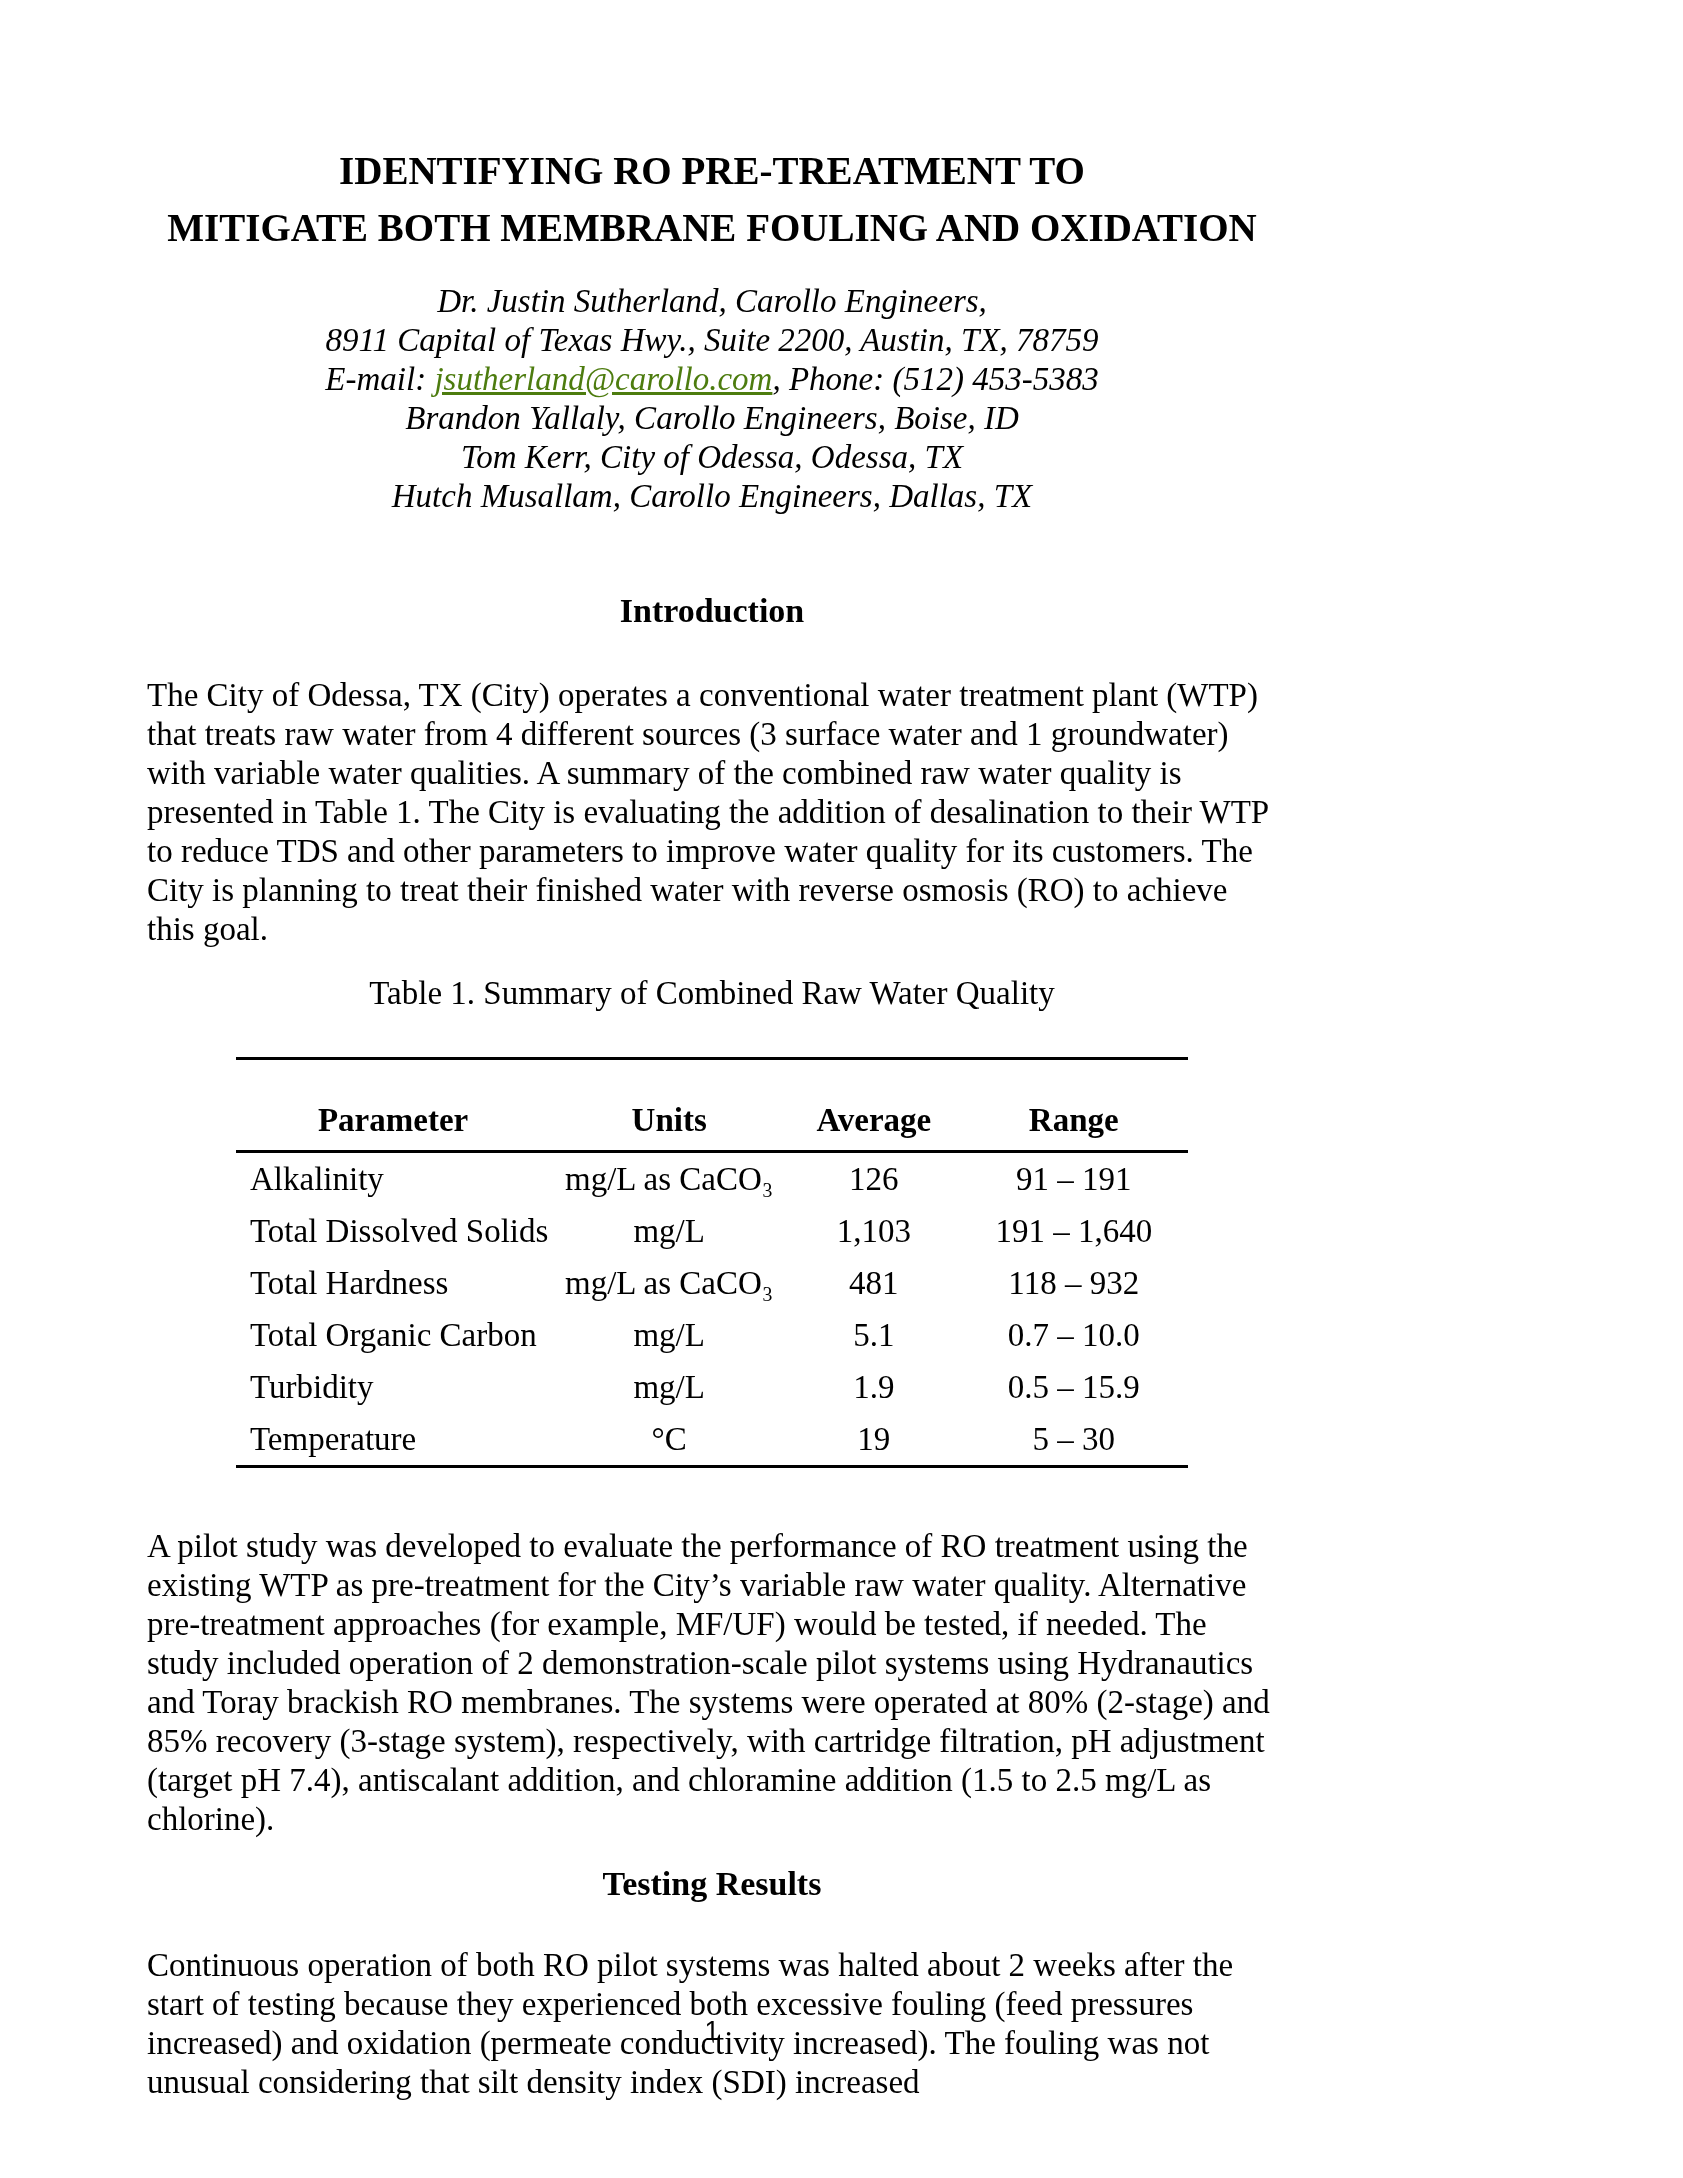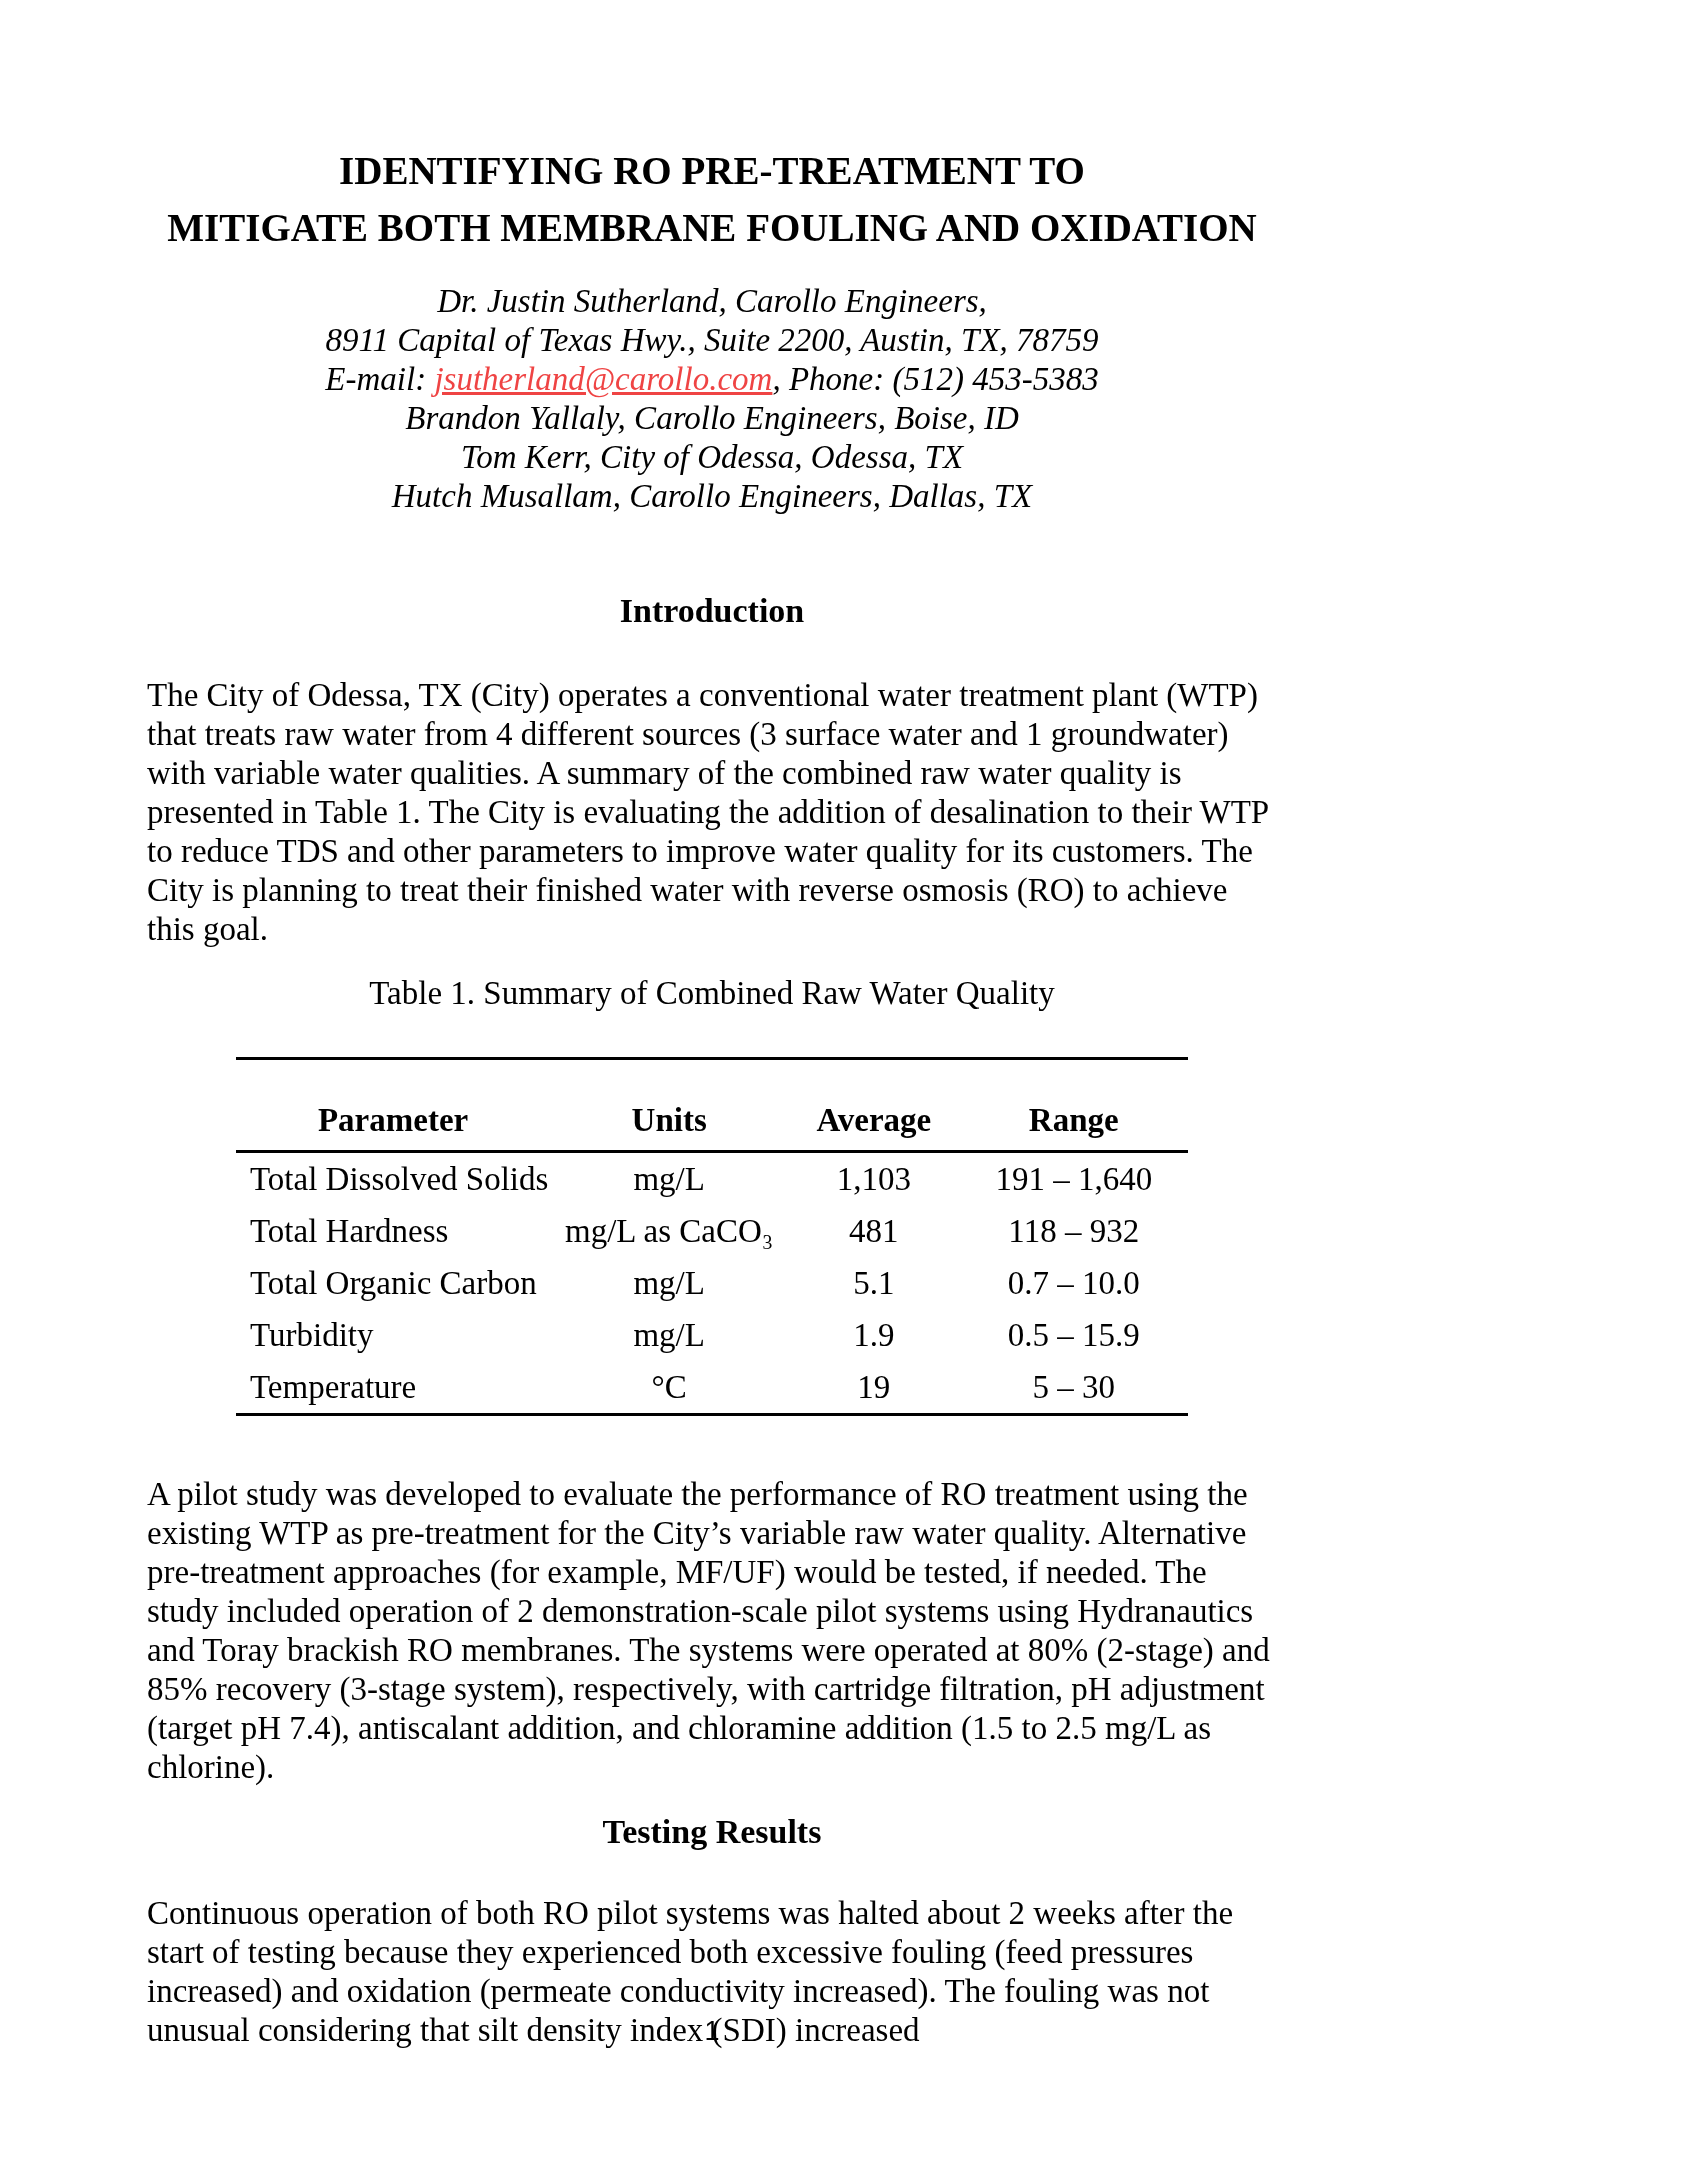--- a/index.html
+++ b/index.html
@@ -21,21 +21,21 @@
     line-height: 57px;
   }
 
   .authors {
     margin-top: 26px;
     text-align: center;
     font-style: italic;
     font-size: 33px;
     line-height: 39px;
   }
-  .authors a { color: #ef4444; text-decoration: underline; }
+  .authors a { color: #4d7c0f; text-decoration: underline; }
 
   .section-heading {
     text-align: center;
     font-weight: 700;
     font-size: 34px;
     line-height: 40px;
   }
   .h-intro   { margin-top: 75px; }
   .h-approach{ margin-top: 27px; }
   .h-testing { margin-top: 25px; }
@@ -126,20 +126,26 @@
         <thead>
           <tr>
             <th>Parameter</th>
             <th>Units</th>
             <th>Average</th>
             <th>Range</th>
           </tr>
         </thead>
         <tbody>
           <tr>
+            <td class="cell-param">Alkalinity</td>
+            <td>mg/L as CaCO₃</td>
+            <td>126</td>
+            <td>91 – 191</td>
+          </tr>
+          <tr>
             <td class="cell-param">Total Dissolved Solids</td>
             <td>mg/L</td>
             <td>1,103</td>
             <td>191 – 1,640</td>
           </tr>
           <tr>
             <td class="cell-param">Total Hardness</td>
             <td>mg/L as CaCO₃</td>
             <td>481</td>
             <td>118 – 932</td>

